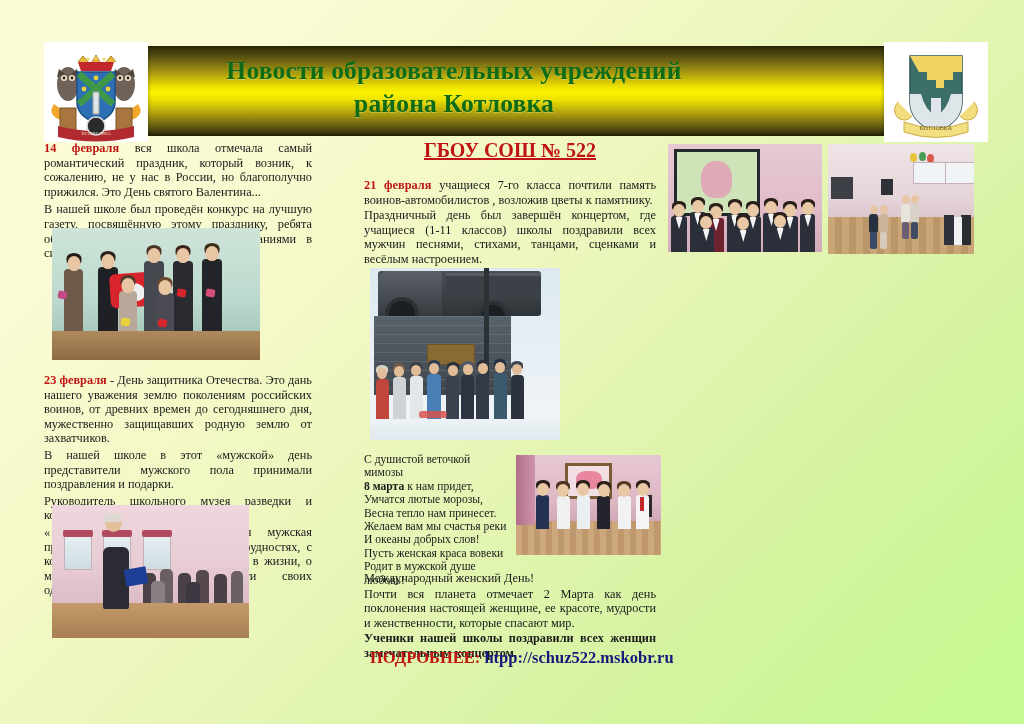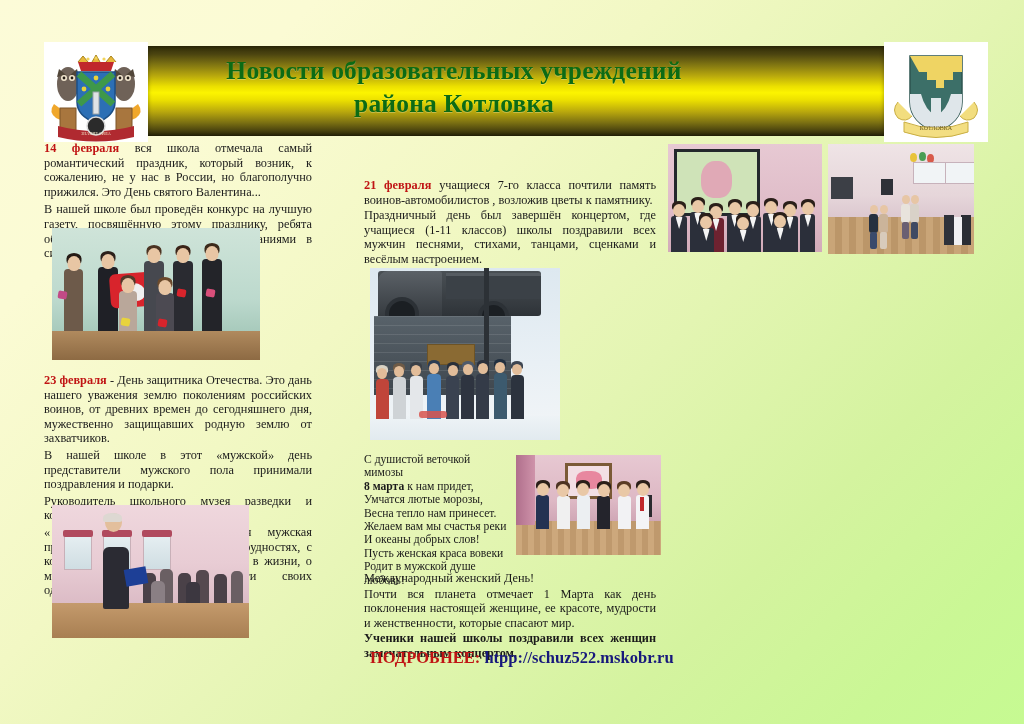--- a/index.html
+++ b/index.html
@@ -499,20 +499,21 @@
     <div class="audience-blob" style="left:82%;width:13px;height:29px;"></div>
     <div class="audience-blob" style="left:91%;width:12px;height:32px;background:#6a5f63;"></div>
     <div class="audience-blob" style="left:50%;width:14px;height:22px;background:#8a7f84;"></div>
     <div class="audience-blob" style="left:68%;width:14px;height:21px;background:#3c3740;"></div>
     <div class="speaker-body"></div>
     <div class="speaker-head"></div>
     <div class="speaker-hair"></div>
     <div class="folder"></div>
   </div>
 
+  <div id="center-title">ГБОУ СОШ № 522</div>
 
   <div class="col-text" id="center-par-1">
     <p style="margin:0 0 1px 0;">
       <span class="red-date">21 февраля</span><span> учащиеся 7-го класса почтили память   воинов-автомобилистов , возложив цветы к памятнику.</span>
     </p>
     <p style="margin:0;">Праздничный день  был завершён  концертом, где  учащиеся (1-11 классов) школы поздравили всех мужчин  песнями, стихами, танцами, сценками и весёлым настроением.</p>
   </div>
 
   <div class="photo" id="photo-monument">
     <div class="sky"></div>
@@ -605,21 +606,21 @@
     </div>
     <div class="pupil" style="left:83%;bottom:26%;width:13px;height:34px;background:#f4f4f6;">
       <div class="hair"></div>
         <div class="head"></div>
       <div style="position:absolute;left:4px;top:2px;width:4px;height:14px;background:#c0282c;"></div>
     </div>
   </div>
 
   <div class="col-text" id="center-par-2">
     <p style="margin:0 0 1px 0;">Международный женский День!</p>
-    <p style="margin:0 0 1px 0;">Почти вся планета отмечает 1 Марта как день поклонения настоящей женщине, ее красоте, мудрости и женственности, которые спасают мир.</p>
+    <p style="margin:0 0 1px 0;">Почти вся планета отмечает 2 Марта как день поклонения настоящей женщине, ее красоте, мудрости и женственности, которые спасают мир.</p>
     <p style="margin:0;font-weight:bold;">  Ученики  нашей школы поздравили всех женщин замечательным концертом.</p>
   </div>
 
   <div id="more-link">
     <span class="label">ПОДРОБНЕЕ:</span>
     <span class="url">htpp://schuz522.mskobr.ru</span>
   </div>
 
   <div class="photo" id="photo-choir">
     <div class="wall"></div>

